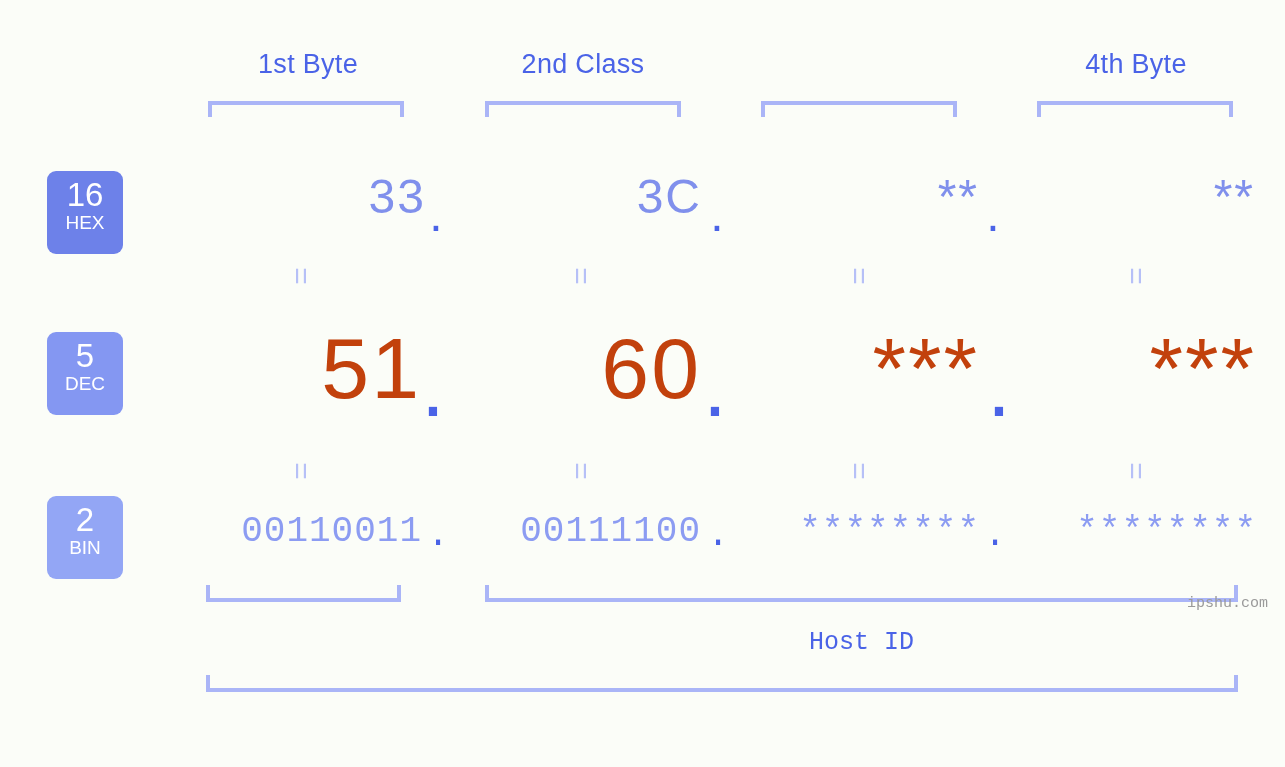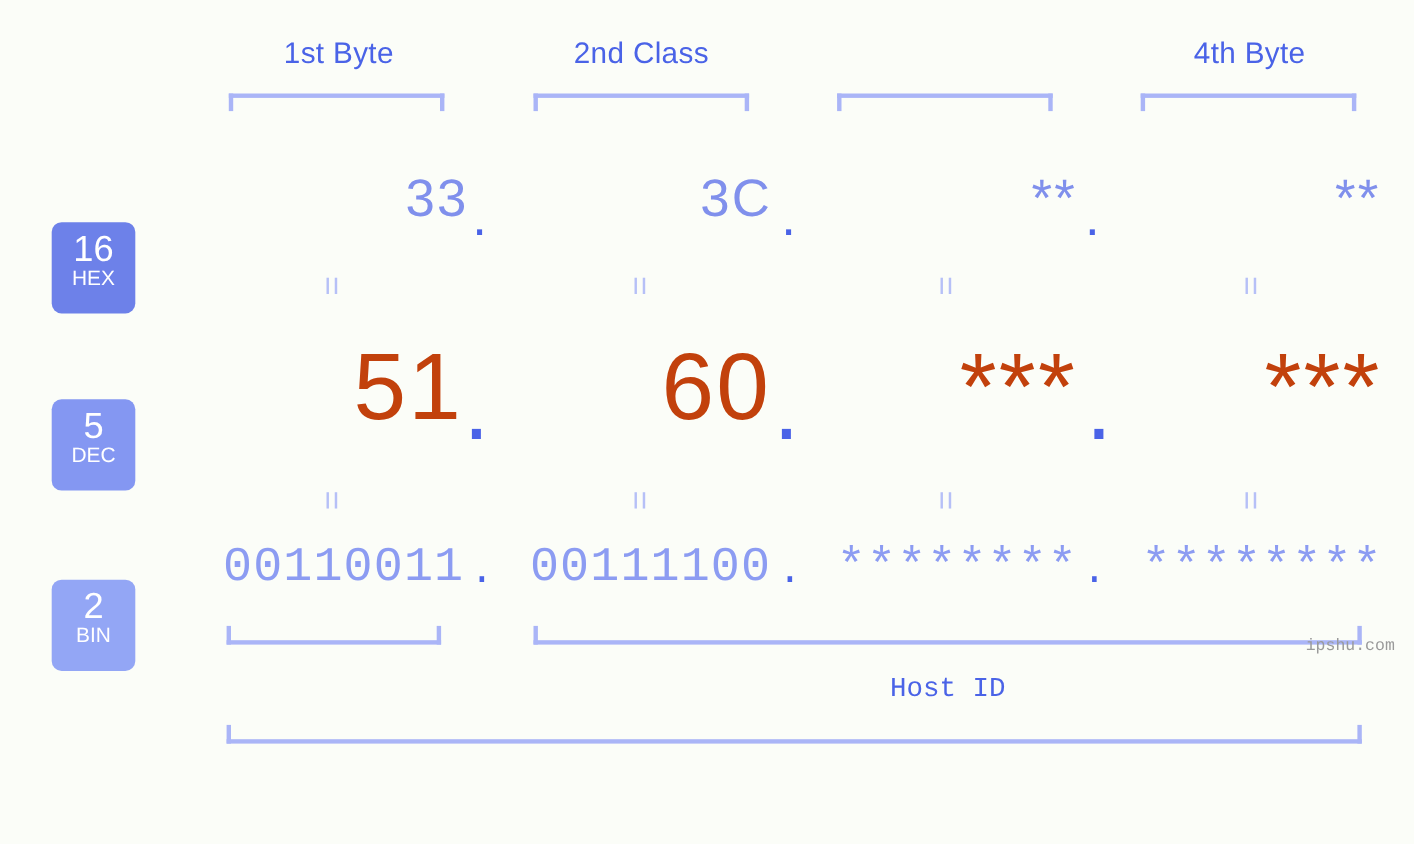--- a/index.html
+++ b/index.html
@@ -9,21 +9,21 @@
   body {
     width: 1285px;
     height: 767px;
     background: #fbfdf8;
     font-family: "Liberation Sans", sans-serif;
     overflow: hidden;
     position: relative;
   }
   #stage {
     position: absolute;
-    left: 0; top: 0;
+    left: 0; top: 16px;
     width: 1285px;
     height: 616px;
   }
 
   
   .byte-label {
     position: absolute;
     top: 33px;
     width: 240px;
     text-align: center;
@@ -59,21 +59,20 @@
   .badge {
     position: absolute;
     left: 47px;
     width: 76px;
     border-radius: 9px;
     color: #ffffff;
     text-align: center;
     box-sizing: border-box;
     padding-top: 6px;
     font-family: "Liberation Sans", sans-serif;
-    margin-top: 47px;
   }
   .badge .num {
     display: block;
     font-size: 33px;
     line-height: 35px;
     font-weight: 400;
   }
   .badge .abbr {
     display: block;
     font-size: 19px;
@@ -127,21 +126,21 @@
     top: 318px;
     font-size: 86px;
     line-height: 104px;
     color: #4a63e7;
     width: 40px;
   }
 
   
   .row-bin .cell {
     top: 493px;
-    font-size: 44px;
+    font-size: 36px;
     line-height: 46px;
     color: #8c9cf2;
     font-family: "Liberation Mono", monospace;
     letter-spacing: 1px;
   }
   .row-bin .dot {
     top: 497px;
     font-size: 36px;
     line-height: 46px;
     color: #4a63e7;

